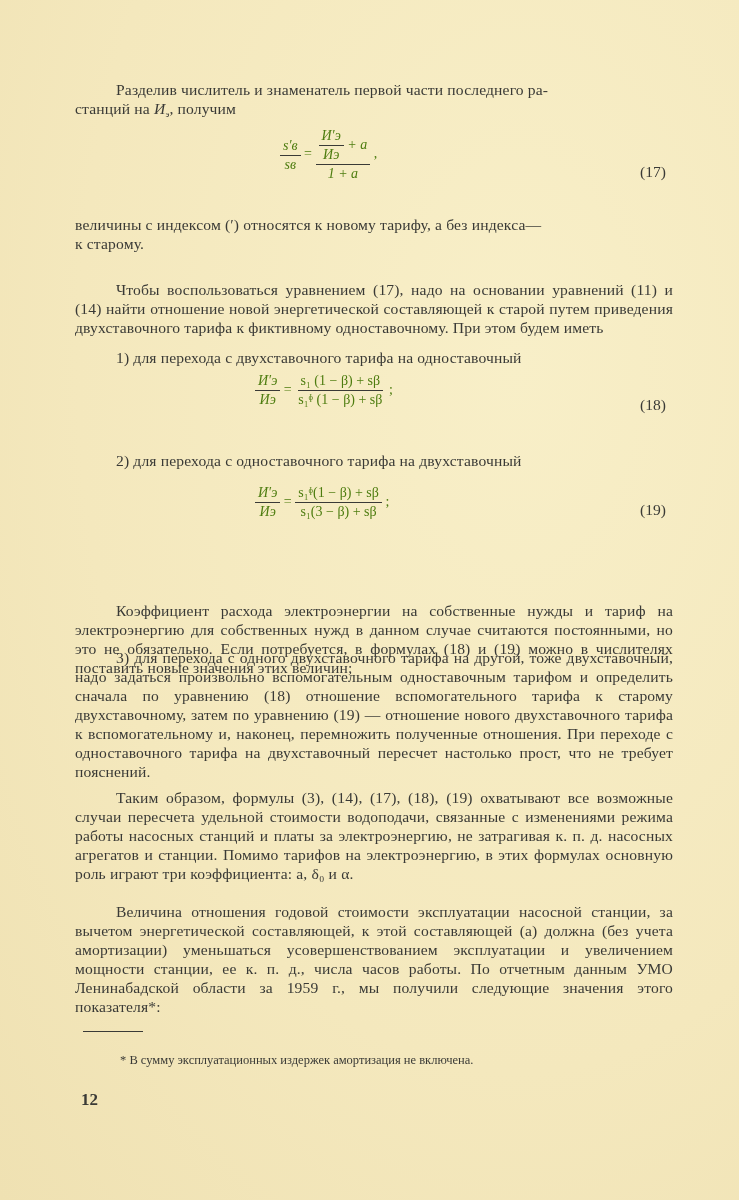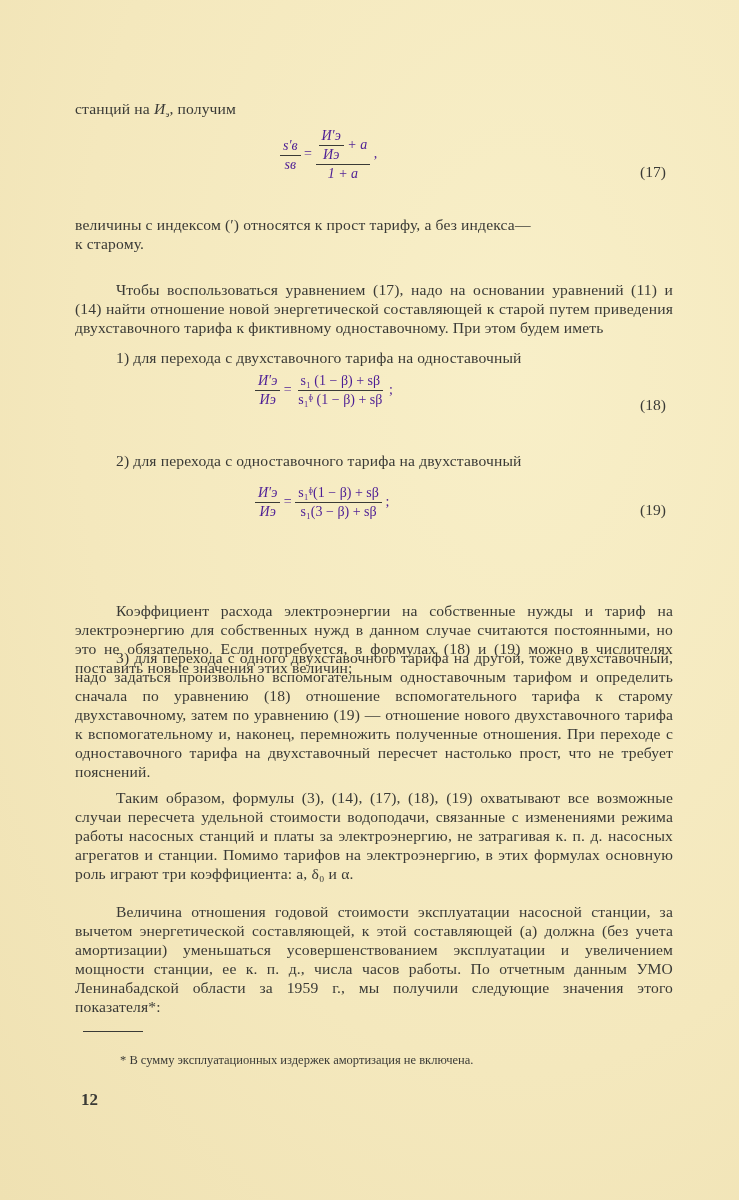--- a/index.html
+++ b/index.html
@@ -9,38 +9,38 @@
     background-image: radial-gradient(ellipse at 70% 30%, #f8efc8 0%, #f4e8bd 60%, #efe1b2 100%);
     font-family: "Liberation Serif", "DejaVu Serif", serif;
     color: #3a3a36;
     position: relative;
     overflow: hidden;
   }
   .page { position: absolute; left: 75px; top: 0; width: 598px; }
   .p { font-size: 15.6px; line-height: 19px; text-align: justify; margin: 0; letter-spacing: 0.15px; }
   .indent { text-indent: 41px; }
   .abs { position: absolute; }
-  .formula { position: absolute; font-size: 14px; color: #4c1d95; }
+  .formula { position: absolute; font-size: 14px; color: #4d7c0f; }
   .eqno { position: absolute; left: 565px; font-size: 15.6px; }
   .frac { display: inline-flex; flex-direction: column; align-items: center; vertical-align: middle; }
   .frac .num { border-bottom: 1px solid #3a3a36; padding: 0 3px 1px; }
   .frac .den { padding: 1px 3px 0; }
   .i { font-style: italic; }
   .sub { font-size: 9px; vertical-align: -3px; }
   .rule { position: absolute; left: 8px; top: 1031px; width: 60px; border-top: 1px solid #3a3a36; }
   .footnote { position: absolute; left: 45px; top: 1053px; font-size: 12.5px; }
   .pagenum { position: absolute; left: 6px; top: 1090px; font-size: 17px; font-weight: bold; }
 </style>
 </head>
 <body>
 
 <div class="page">
 
   <p class="p indent abs" style="top:80px; width:598px;">
-    <br>
+    <span>Разделив числитель и знаменатель первой части последнего ра-</span><br>
     <span style="display:inline-block; text-indent:0;"><span>станций на </span><span class="i">И</span><span class="sub">э</span><span>, получим</span></span>
   </p>
 
   <div class="formula" style="left:205px; top:128px;">
     <span class="frac i">
       <span class="num">s′в</span>
       <span class="den">sв</span>
     </span>
     <span> = </span>
     <span class="frac">
@@ -51,21 +51,21 @@
         </span>
         <span class="i">+ a</span>
       </span>
       <span class="den i">1 + a</span>
     </span>
     <span>,</span>
   </div>
   <div class="eqno" style="top:163px;">(17)</div>
 
   <div class="abs p" style="top:215px; width:598px;">
-    <div>величины с индексом (′) относятся к прост тарифу, а без индекса—</div>
+    <div>величины с индексом (′) относятся к новому тарифу, а без индекса—</div>
     <div>к старому.</div>
   </div>
 
   <p class="p indent abs" style="top:280px; width:598px;">Чтобы воспользоваться уравнением (17), надо на основании уравнений (11) и (14) найти отношение новой энергетической составляющей к старой путем приведения двухставочного тарифа к фиктивному одноставочному. При этом будем иметь</p>
 
   <p class="p indent abs" style="top:348px; width:598px;">1) для перехода с двухставочного тарифа на одноставочный</p>
 
   <div class="formula" style="left:180px; top:373px;">
     <span class="frac i">
       <span class="num">И′э</span>

